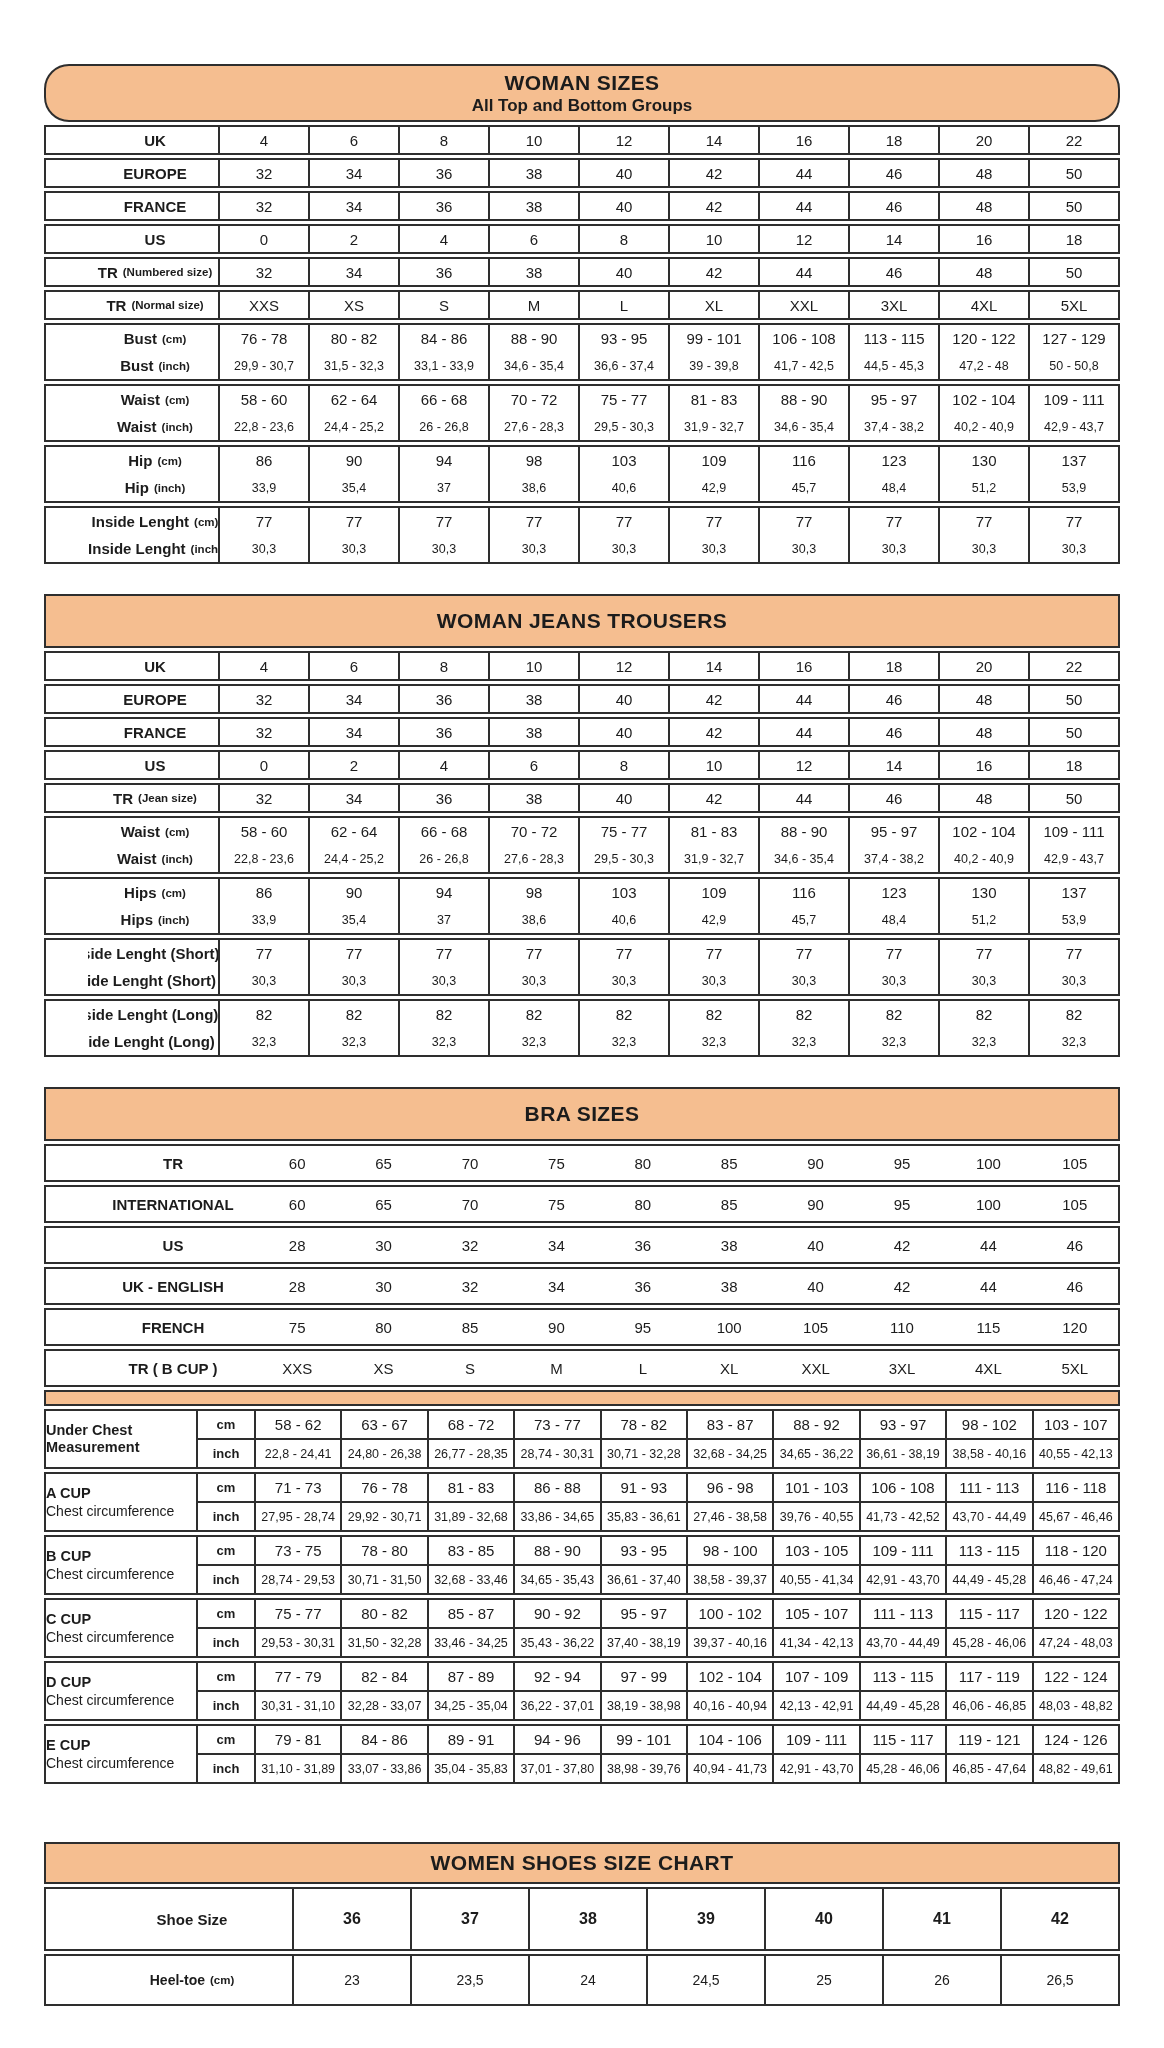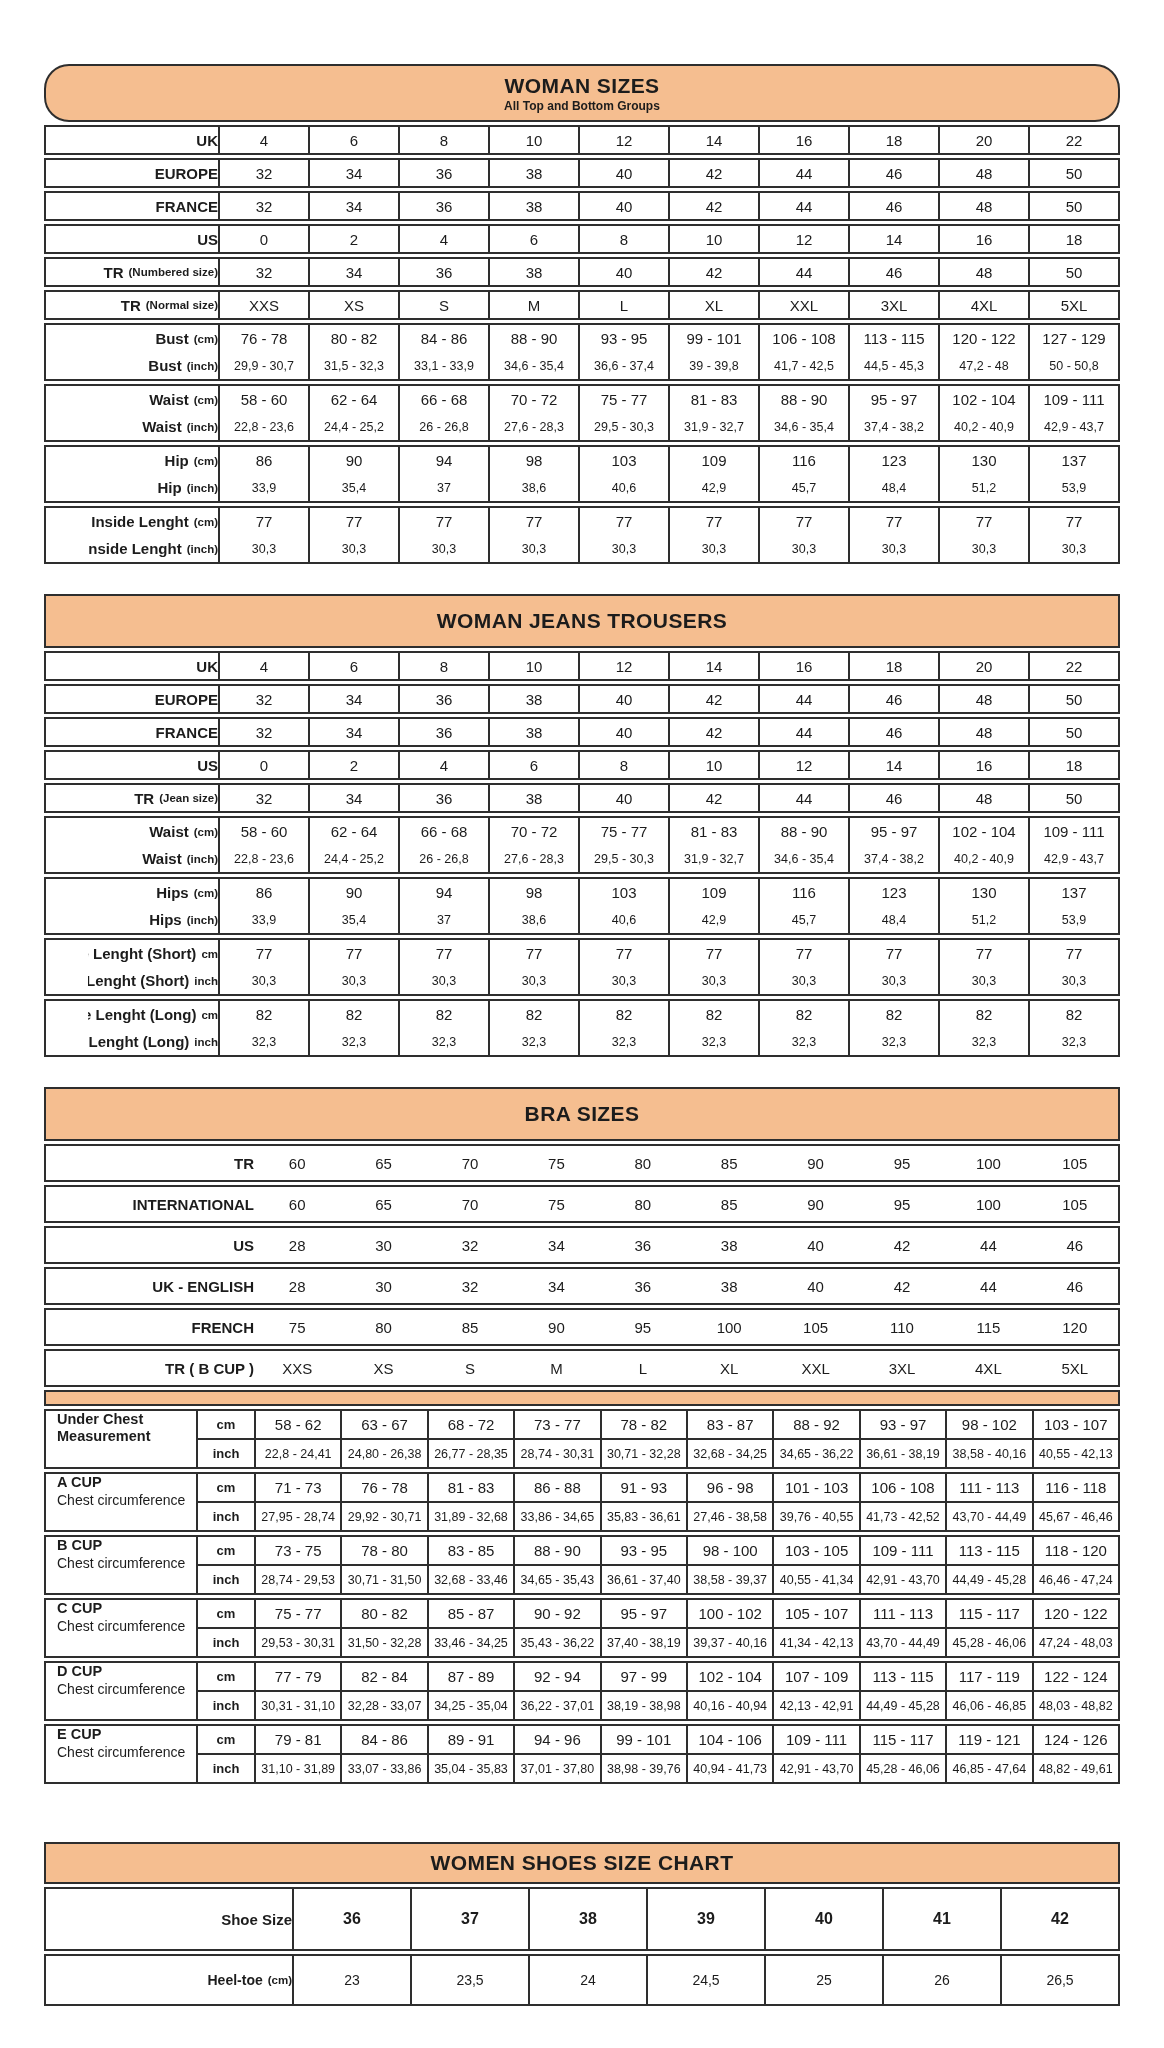--- a/index.html
+++ b/index.html
@@ -14,44 +14,44 @@
   .size-table { margin-bottom:30px; }
   .thead {
     background:var(--accent); border:2px solid var(--bc); margin-bottom:3px;
     display:flex; flex-direction:column; align-items:center; justify-content:center;
     text-align:center;
   }
   .thead.tall { height:54px;border-radius:25px; }
   .thead.mid  { height:50px; }
   .thead.low  { height:38px; }
   .thead .title { font-size:21px; font-weight:bold; letter-spacing:.4px; }
-  .thead .subtitle { font-size:12px; font-weight:bold; margin-top:1px; }
+  .thead .subtitle { font-size:17px; font-weight:bold; margin-top:1px; }
 
   .group { display:grid; border:2px solid var(--bc); margin-bottom:3px; background:#fff; }
   .cols-main { grid-template-columns:172px repeat(10,1fr); }
   .cols-cup  { grid-template-columns:150px 58px repeat(10,1fr); }
   .cols-bra  { grid-template-columns:208px repeat(10,1fr); }
   .cols-shoe { grid-template-columns:246px repeat(7,1fr); }
 
   .cell {
     display:flex; align-items:center; justify-content:center;
     height:26px; font-size:15px; border-left:2px solid var(--bc);
     white-space:nowrap; overflow:hidden;
   }
   .pair .cell { height:27px; }
   .cell.first { border-left:none; }
-  .cell.label { justify-content:flex-end; padding-left:4px; font-weight:bold; gap:5px;margin-left:42px; }
+  .cell.label { justify-content:center; padding-left:4px; font-weight:bold; gap:5px;margin-left:42px; }
   .cell .lbl-note { font-size:11.5px; font-weight:bold; }
   .cell.small { font-size:12.5px; }
   .cell.rt { border-top:2px solid var(--bc); }
   .cell.unit { font-weight:bold; font-size:13px; }
   .cell.big { font-weight:bold; font-size:16px; }
   .cuplabel {
-    grid-row:1 / span 2; display:flex; flex-direction:column; 
-    padding-left:11px; line-height:1.15;
+    grid-row:1 / span 2; display:flex; flex-direction:column; justify-content:center;
+    line-height:1.15;
   }
   .cuplabel .cup-title { font-weight:bold; font-size:14.5px; white-space:pre-line; }
   .cuplabel .cup-sub { font-size:14px; margin-top:1px; }
 
   .brarow { height:34px; }
   .brarow .cell { height:34px; border-left:none; }
   .brarow .cell.label { font-size:15px; }
 
   .orange-strip { height:12px; background:var(--accent); border:2px solid var(--bc); margin-bottom:3px; }
 

